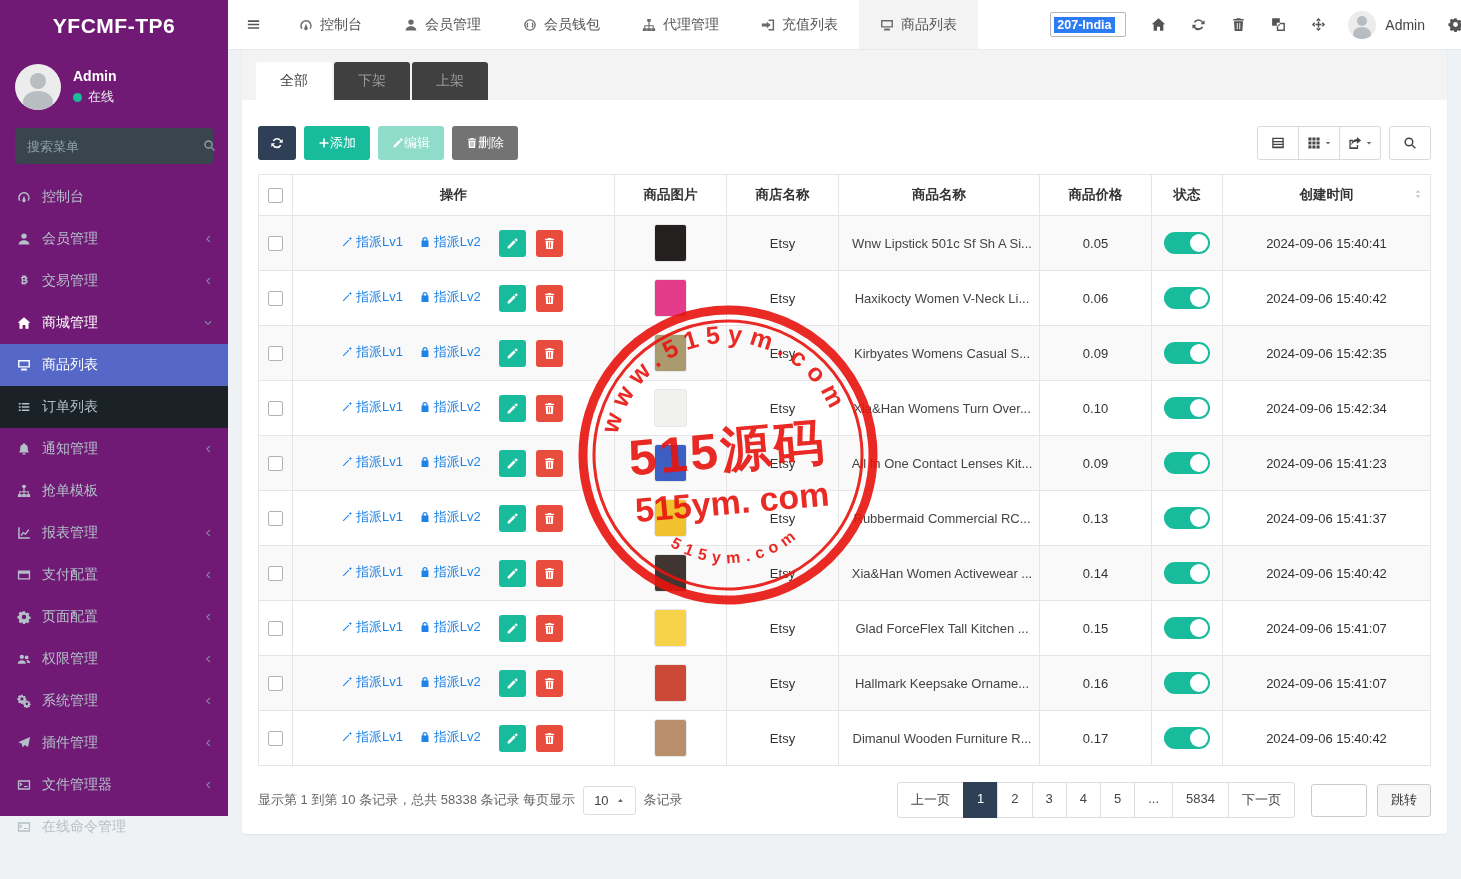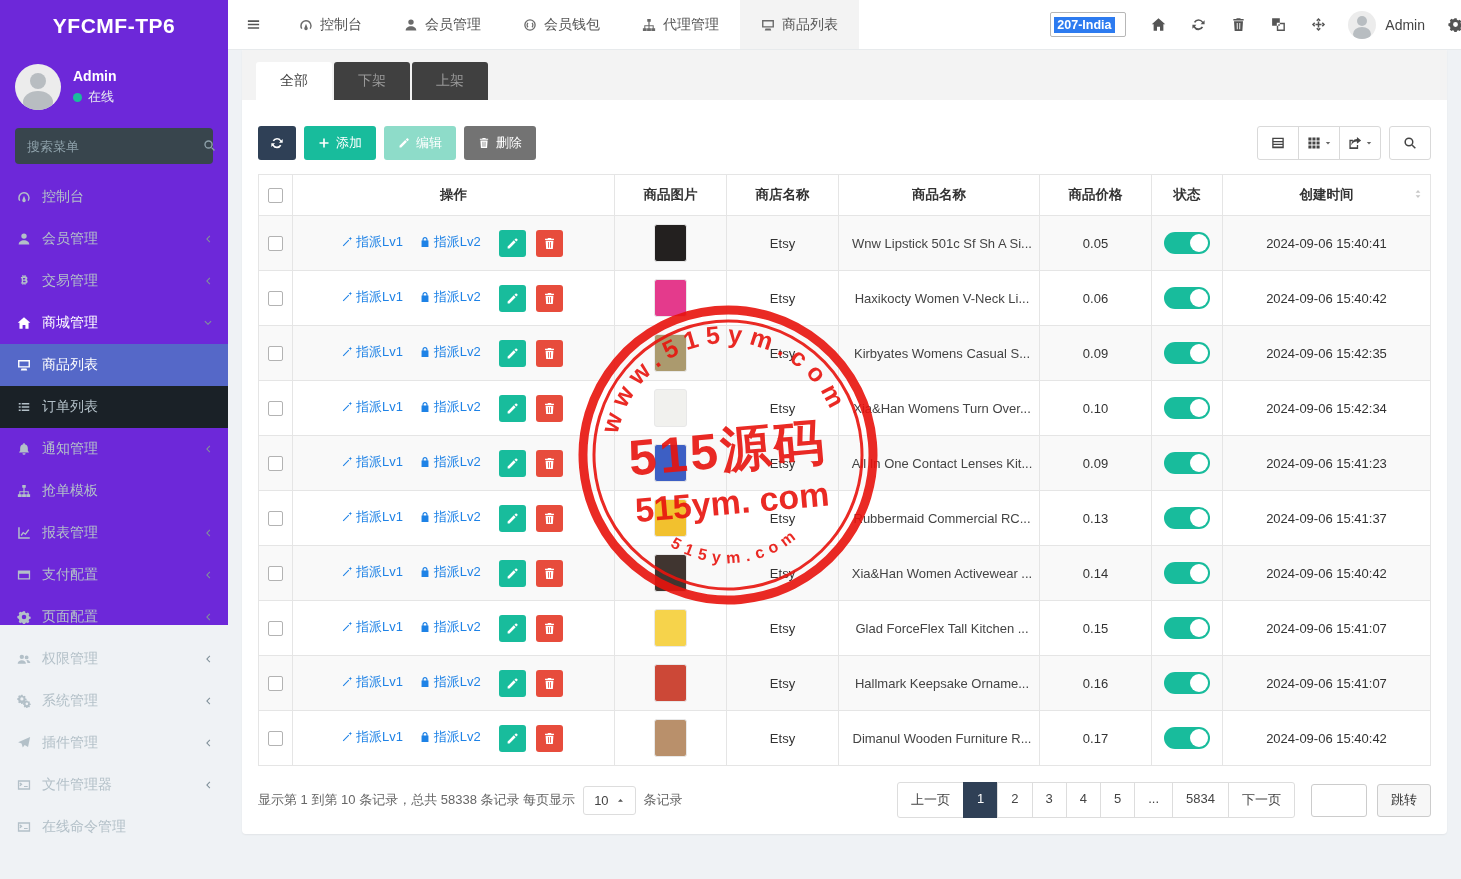--- a/index.html
+++ b/index.html
@@ -1,21 +1,21 @@
 <!DOCTYPE html>
 <html><head>
 <meta charset="utf-8">
 <style>
   *{box-sizing:border-box;margin:0;padding:0}
   html,body{width:1461px;height:879px;overflow:hidden}
   body{font-family:"Liberation Sans","DejaVu Sans",sans-serif;background:#eff2f5;color:#333;font-size:14px}
   [data-icon] svg,[data-icon-bind] svg{width:1em;height:1em;display:inline-block;vertical-align:-0.12em}
 
   
-  .sidebar{position:fixed;left:0;top:0;width:228px;height:625px;background:#6d28d9;z-index:30}
+  .sidebar{position:fixed;left:0;top:0;width:228px;height:816px;background:#701a75;z-index:30}
   .logo{height:52px;display:flex;align-items:center;justify-content:center;color:#fff;font-size:21px;font-weight:bold;letter-spacing:.5px}
   .userpanel{display:flex;gap:12px;padding:12px 15px 10px;align-items:center}
   .avatar{width:46px;height:46px;border-radius:50%;background:#ececec;position:relative;overflow:hidden;flex:none}
   .avatar::before{content:"";position:absolute;left:50%;top:9px;width:16px;height:16px;margin-left:-8px;border-radius:50%;background:#b8bdc1}
   .avatar::after{content:"";position:absolute;left:50%;top:27px;width:30px;height:22px;margin-left:-15px;border-radius:50%;background:#b8bdc1}
   .avatar.sm{width:28px;height:28px}
   .avatar.sm::before{width:10px;height:10px;margin-left:-5px;top:5px}
   .avatar.sm::after{width:18px;height:14px;margin-left:-9px;top:16px}
   .uname{color:#fff;font-weight:bold;font-size:14px;margin-bottom:4px}
   .ustatus{color:#e8eef0;font-size:13px;display:flex;align-items:center;gap:6px}
@@ -46,21 +46,21 @@
   .topuser{display:flex;align-items:center;gap:9px;padding:0 10px;color:#444;font-size:14px;cursor:pointer}
   .gearedge{margin-right:-14px}
 
   
   .content{margin-left:228px;padding-top:34px;height:879px;position:relative}
   .card{margin:14px;background:#fff;border-radius:4px;box-shadow:0 1px 2px rgba(0,0,0,.06);overflow:hidden}
   .tabstrip{background:#f3f3f3;padding:14px 14px 0;display:flex;gap:2px}
   .ptab{padding:10px 24px;font-size:14px;color:#999;background:#404040;border-radius:3px 3px 0 0;cursor:pointer}
   .ptab.active{background:#fff;color:#444}
   .toolbar{display:flex;align-items:center;padding:26px 16px 14px}
-  .btn{height:34px;border:none;border-radius:3px;color:#fff;font-size:13px;padding:0 14px;display:inline-flex;align-items:center;gap:6px;margin-right:8px;cursor:pointer}
+  .btn{height:34px;border:none;border-radius:3px;color:#fff;font-size:13px;padding:0 14px;display:inline-flex;align-items:center;margin-right:8px;cursor:pointer}
   .btn [data-icon]{font-size:12px;display:flex}
   .btn.dark{background:#2f4056;width:38px;justify-content:center;padding:0;font-size:14px}
   .btn.green{background:#18bc9c}
   .btn.green.light{background:#8edcc9}
   .btn.red.light{background:#737373}
   .sp{flex:1}
   .btngroup{display:flex}
   .btngroup button{width:42px;height:34px;background:#fff;border:1px solid #d9d9d9;margin-left:-1px;color:#444;font-size:14px;display:flex;align-items:center;justify-content:center;gap:3px;cursor:pointer}
   .btngroup button:first-child{border-radius:3px 0 0 3px;margin-left:0}
   .btngroup button:last-child{border-radius:0 3px 3px 0}
@@ -353,20 +353,28 @@
         </span>
       <span>会员钱包</span>
     </div>
       <div class="ttab">
       <span class="ti" data-icon-bind="topbar.tabs.3.icon">
           <svg viewBox="0 0 16 16" fill="currentColor" aria-hidden="true">
             <path d="M6 1.2h4v3.2H6zM7.3 4.4h1.4v3.8H7.3zM2.6 8.2h10.8v1.2H2.6zM2.6 8.2h1.2v3.4H2.6zM7.4 8.2h1.2v3.4H7.4zM12.2 8.2h1.2v3.4h-1.2zM1 11.6h4.4v3.2H1zM5.8 11.6h4.4v3.2H5.8zM10.6 11.6H15v3.2h-4.4z"></path>
           </svg>
         </span>
       <span>代理管理</span>
+    </div>
+      <div class="ttab">
+      <span class="ti" data-icon-bind="topbar.tabs.4.icon">
+          <svg viewBox="0 0 16 16" fill="currentColor" aria-hidden="true">
+            <path d="M6.6 4.3v2.1H1v3.2h5.6v2.1L11.1 8zM8.7 1.6H15v12.8H8.7v-1.7h4.6V3.3H8.7z"></path>
+          </svg>
+        </span>
+      <span>充值列表</span>
     </div>
       <div class="ttab active">
       <span class="ti" data-icon-bind="topbar.tabs.5.icon">
           <svg viewBox="0 0 16 16" fill="currentColor" aria-hidden="true">
             <path fill-rule="evenodd" d="M1.2 2.3h13.6v8.6H1.2zm1.6 1.6v5.4h10.4V3.9zM5.1 12.1h5.8l.8 2.1H4.3z"></path>
           </svg>
         </span>
       <span>商品列表</span>
     </div>
     </div>

